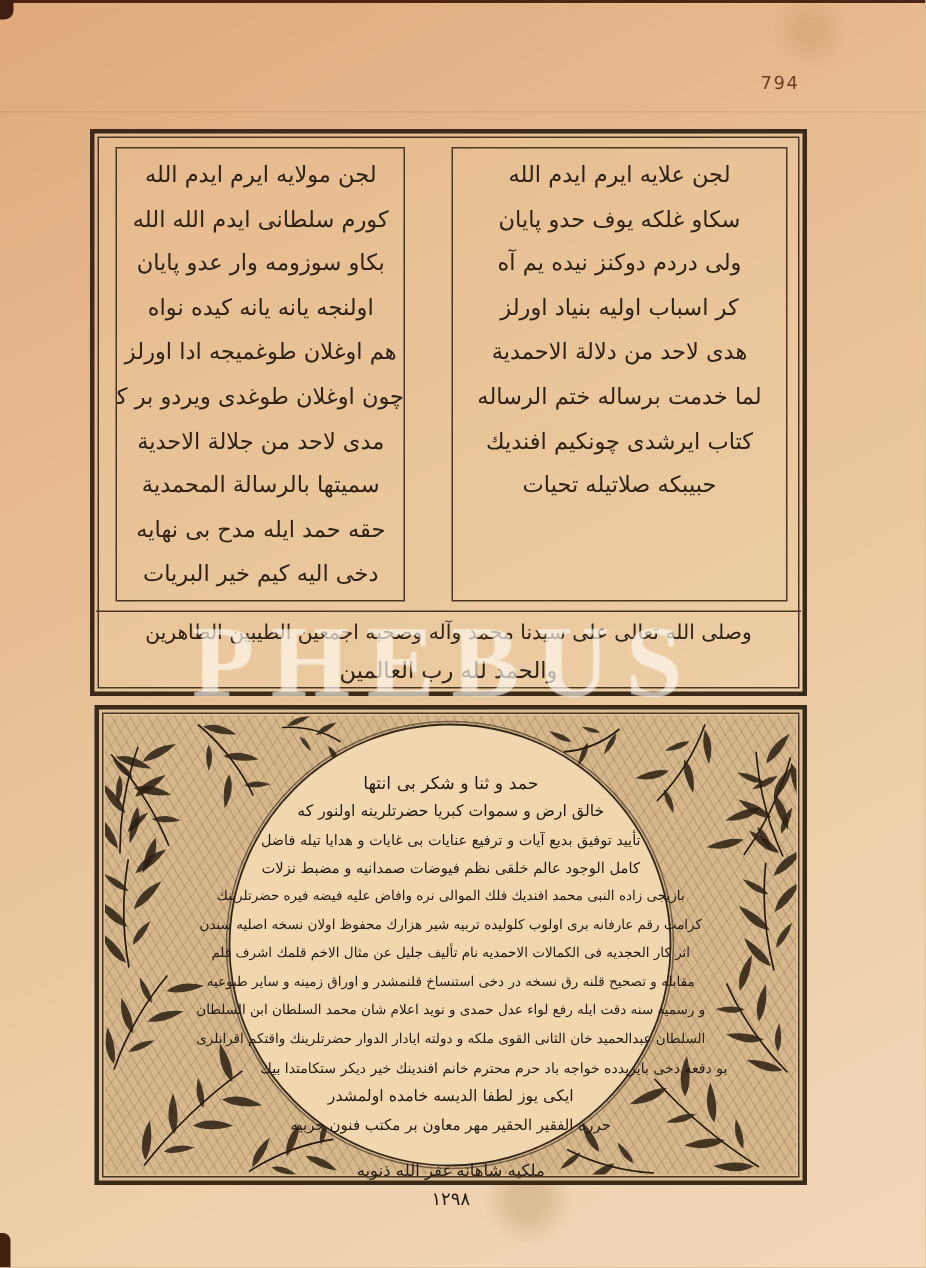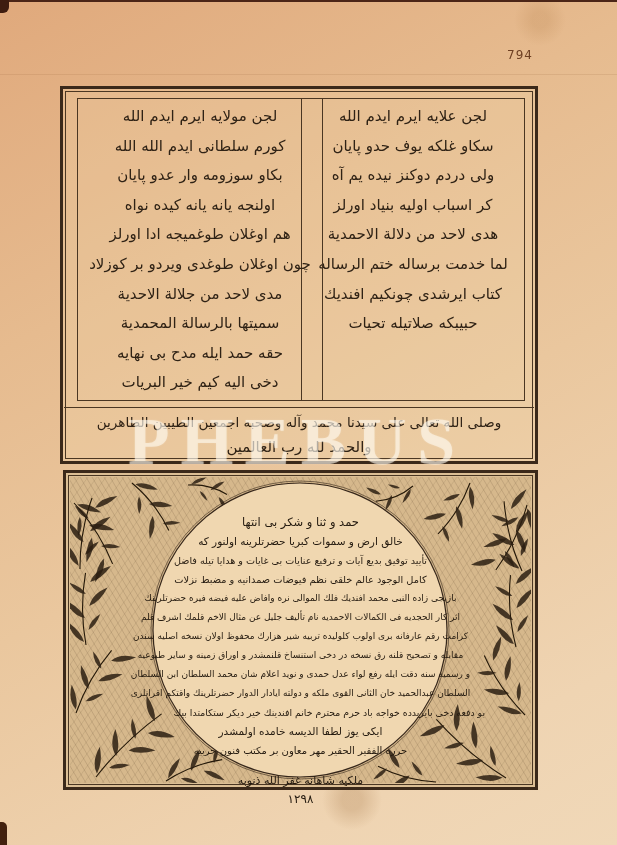--- a/index.html
+++ b/index.html
@@ -23,21 +23,21 @@
   
   .frame{position:absolute;border:3px solid #3b291a;box-sizing:border-box;background:rgba(240,214,172,0.25);}
   .frame-inner{position:absolute;inset:2px;border:1px solid #4a3622;pointer-events:none;}
   .frame-upper{left:60px;top:86px;width:478px;height:378px;}
   .frame-lower{left:63px;top:470px;width:475px;height:320px;background:#dcbf95;}
 
   
   .poem-col{position:absolute;top:9px;height:303px;border:1px solid #4a3622;box-sizing:border-box;
     direction:rtl;padding-top:3px;overflow:hidden;}
   .poem-col-right{left:238px;width:224px;}
-  .poem-col-left{left:14px;width:246px;}
+  .poem-col-left{left:14px;width:193px;}
   .poem-line{line-height:29.6px;font-size:15px;color:#2f2215;text-align:center;white-space:nowrap;}
 
   
   .prayer-band{position:absolute;left:1px;right:1px;top:318px;height:52px;border-top:1px solid #4a3622;
     direction:rtl;text-align:center;color:#2f2215;}
   .prayer-line-1{font-size:13.5px;line-height:25px;margin-top:2px;white-space:nowrap;}
   .prayer-line-2{font-size:15px;line-height:24px;}
 
   
   .watermark{position:absolute;left:128px;top:402px;z-index:40;pointer-events:none;
@@ -462,22 +462,22 @@
         <circle cx="230" cy="153" r="149" fill="none" stroke="rgba(40,28,16,0.55)" stroke-width="1"></circle>
         <circle cx="230" cy="153" r="147" fill="#f0d7b0" stroke="#35261a" stroke-width="1.2"></circle>
       </svg>
 
     <div class="colophon">
       <div>حمد و ثنا و شكر بى انتها</div>
       <div>خالق ارض و سموات كبريا حضرتلرينه اولنور كه</div>
       <div>تأييد توفيق بديع آيات و ترفيع عنايات بى غايات و هدايا تيله فاضل</div>
       <div>كامل الوجود عالم خلقى نظم فيوضات صمدانيه و مضبط نزلات</div>
       <div>بازيجى زاده النبى محمد افنديك فلك الموالى نره وافاض عليه فيضه فيره حضرتلرينك</div>
+      <div>كرامت رقم عارفانه برى اولوب كلوليده تربيه شير هزارك محفوظ اولان نسخه اصليه سندن</div>
       <div>اثر كار الحجديه فى الكمالات الاحمديه نام تأليف جليل عن مثال الاخم قلمك اشرف قلم</div>
-      <div>كرامت رقم عارفانه برى اولوب كلوليده تربيه شير هزارك محفوظ اولان نسخه اصليه سندن</div>
       <div>مقابله و تصحيح قلنه رق نسخه در دخى استنساخ قلنمشدر و اوراق زمينه و ساير طبوعيه</div>
       <div>و رسميه سنه دقت ايله رفع لواء عدل حمدى و نويد اعلام شان محمد السلطان ابن السلطان</div>
       <div>السلطان عبدالحميد خان الثانى القوى ملكه و دولته ايادار الدوار حضرتلرينك واقتكم اقرانلرى</div>
       <div>بو دفعه دخى بايزيدده خواجه باد حرم محترم خانم افندينك خير ديكر ستكامتدا بيك</div>
       <div>ايكى يوز لطفا الديسه خامده اولمشدر</div>
       <div>حرره الفقير الحقير مهر معاون بر مكتب فنون حربيه</div>
       <div>ملكيه شاهانه غفر الله ذنوبه</div>
       <div>١٢٩٨</div>
     </div>
   </div>

